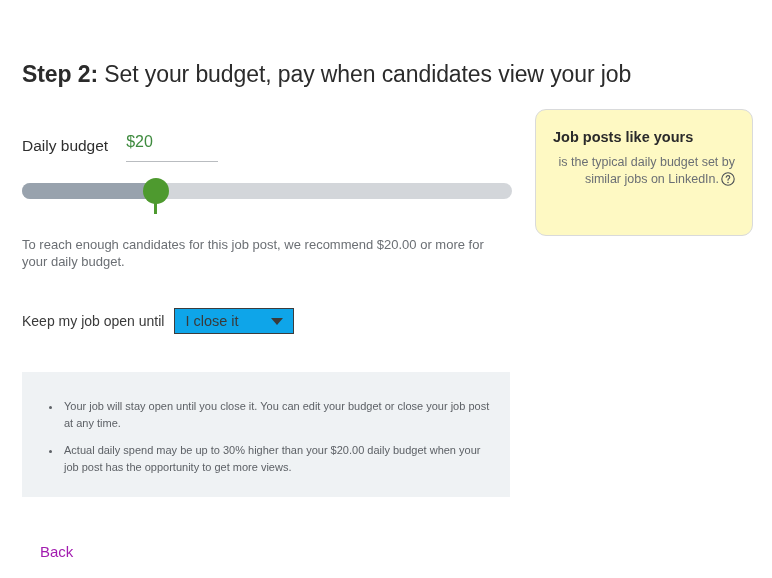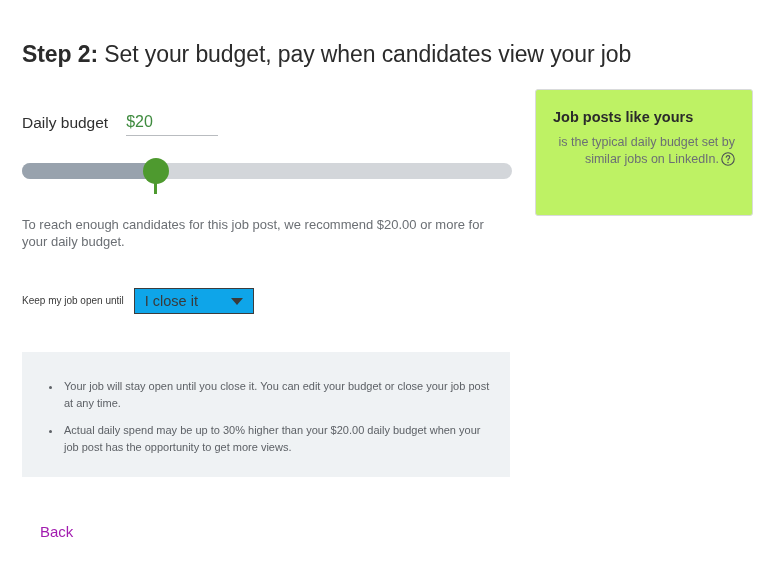--- a/index.html
+++ b/index.html
@@ -13,20 +13,21 @@
     font-family: "Liberation Sans", sans-serif;
     color: #333333;
     overflow: hidden;
     position: relative;
   }
 
   .page {
     position: relative;
     width: 772px;
     height: 452px;
+    margin-top: 20px;
   }
 
   
   .page-title {
     position: absolute;
     left: 22px;
     top: 24px;
     font-size: 23px;
     line-height: 30px;
     color: #2b2b2b;
@@ -51,21 +52,21 @@
   .budget-label {
     font-size: 15.5px;
     color: #2f2f2f;
     line-height: 20px;
     padding-bottom: 2px;
   }
   .budget-input-wrap {
     margin-left: 18px;
     width: 92px;
     border-bottom: 1px solid #b9bcc0;
-    padding-bottom: 3px;
+    padding-bottom: 9px;
   }
   .budget-input {
     border: none;
     outline: none;
     background: transparent;
     font-family: "Liberation Sans", sans-serif;
     font-size: 16px;
     color: #3f8b3f;
     width: 100%;
     padding: 0;
@@ -130,21 +131,21 @@
 
   
   .keep-open-row {
     position: absolute;
     left: 22px;
     top: 288px;
     display: flex;
     align-items: center;
   }
   .keep-open-label {
-    font-size: 10px;
+    font-size: 14px;
     color: #3a3a3a;
     line-height: 20px;
   }
   .select-box {
     margin-left: 10px;
     border: 1px solid #3c3c3c;
     background: #0ea5e9;
     height: 24px;
     padding: 0 10px;
     display: flex;
@@ -192,22 +193,22 @@
   }
 
   
   .side-card {
     position: absolute;
     left: 535px;
     top: 89px;
     width: 218px;
     height: 127px;
     border: 1px solid #d9dadb;
-    border-radius: 3px;
-    background: #bef264;
+    border-radius: 11px;
+    background: #fef9c3;
     box-sizing: border-box;
     padding: 18px 17px 0 17px;
   }
   .side-card-title {
     font-size: 14.5px;
     font-weight: bold;
     color: #2b2b2b;
     line-height: 19px;
   }
   .side-card-range {

